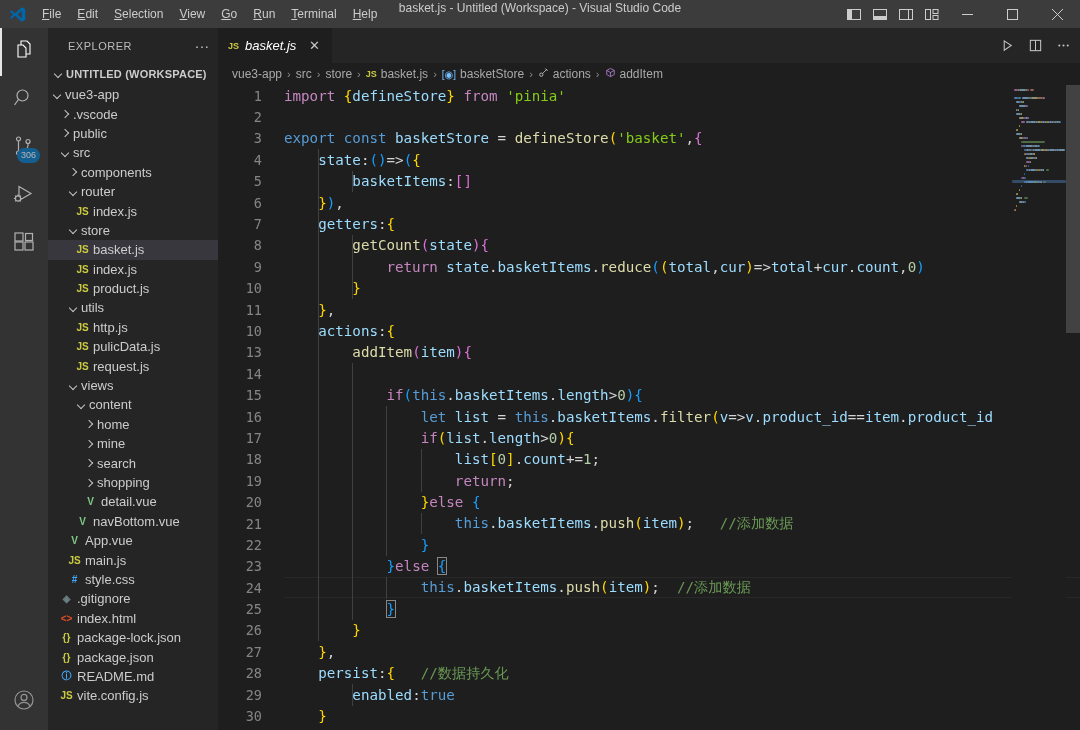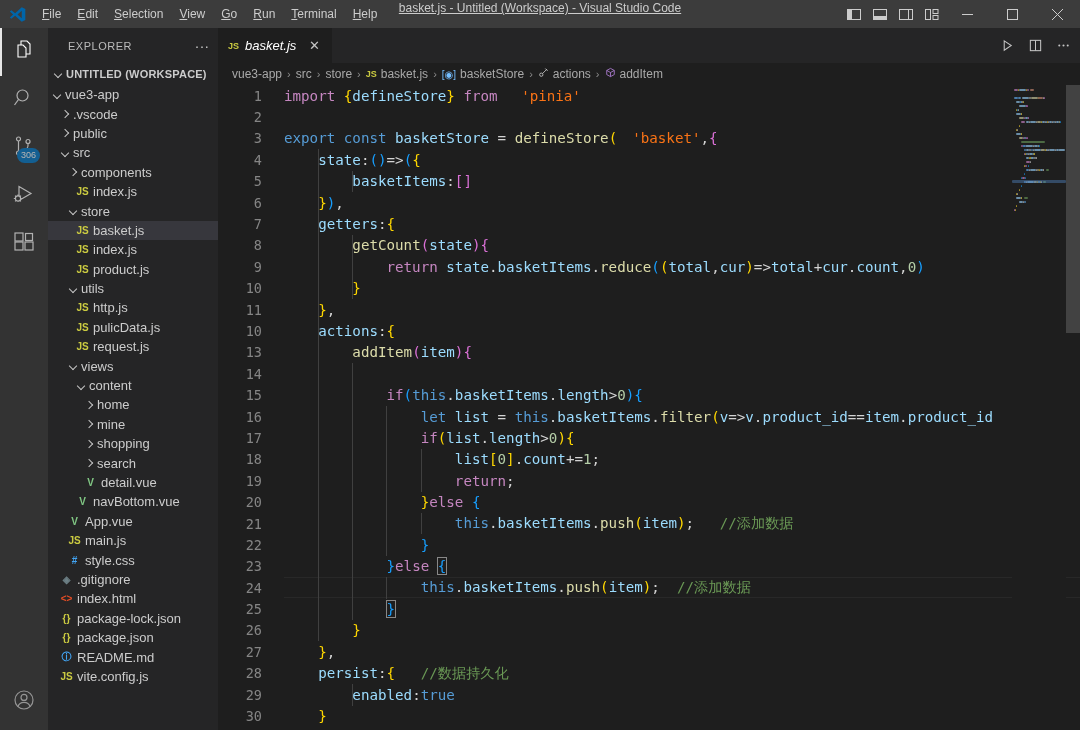--- a/index.html
+++ b/index.html
@@ -21,21 +21,21 @@
   .vscode-logo { width: 34px; height: 28px; display: flex; align-items: center; justify-content: center; }
   .menu-items { display: flex; align-items: center; height: 28px; }
   .menu-item {
     padding: 0 8px; height: 28px; line-height: 28px; font-size: 12px; color: #cccccc;
     cursor: default; white-space: nowrap;
   }
   .menu-item u { text-decoration: underline; }
   .title-center {
     position: absolute; left: 0; right: 0; top: 0; height: 16px;
     display: flex; align-items: center; justify-content: center;
-    font-size: 12px; color: #cccccc; pointer-events: none; text-decoration: underline;
+    font-size: 12px; color: #cccccc; pointer-events: none;
   }
   .title-right {
     position: absolute; right: 0; top: 0; height: 28px;
     display: flex; align-items: center;
   }
   .layout-ctl { width: 26px; height: 28px; display: flex; align-items: center; justify-content: center; }
   .win-ctl { width: 45px; height: 28px; display: flex; align-items: center; justify-content: center; }
 
   
   .activitybar {
@@ -140,21 +140,21 @@
     border-top: 1px solid #282828; border-bottom: 1px solid #282828;
     pointer-events: none;
   }
   
   .iguides { position: absolute; left: 0; top: 0; right: 0; bottom: 0; pointer-events: none; }
   .ig { position: absolute; width: 1px; background: #404040; }
 
   
   .t-kw   { color: #569cd6; }  
   .t-kwp  { color: #c586c0; }  
-  .t-str  { color: #f97316; margin-left: 15px; }
+  .t-str  { color: #84cc16; }
   .t-fn   { color: #dcdcaa; }
   .t-var  { color: #9cdcfe; }
   .t-num  { color: #b5cea8; }
   .t-cmt  { color: #6a9955; }
   .t-op   { color: #d4d4d4; }
   .t-p1   { color: #ffd700; }
   .t-p2   { color: #da70d6; }
   .t-p3   { color: #179fff; }
   .bracket-match { outline: 1px solid #888888; }
 
@@ -329,20 +329,26 @@
             <span class="chev down"></span>
           </span>
           <span class="lbl">src</span>
         </div>
         <div class="row" style="padding-left: 18px;">
           <span class="twisty">
             <span class="chev right"></span>
           </span>
           <span class="lbl">components</span>
         </div>
+        <div class="row" style="padding-left: 18px;">
+          <span class="twisty">
+            <span class="chev down"></span>
+          </span>
+          <span class="lbl">router</span>
+        </div>
         <div class="row" style="padding-left: 26px;">
           <span class="ficon i-js">JS</span>
           <span class="lbl">index.js</span>
         </div>
         <div class="row" style="padding-left: 18px;">
           <span class="twisty">
             <span class="chev down"></span>
           </span>
           <span class="lbl">store</span>
         </div>
@@ -397,27 +403,27 @@
         <div class="row" style="padding-left: 34px;">
           <span class="twisty">
             <span class="chev right"></span>
           </span>
           <span class="lbl">mine</span>
         </div>
         <div class="row" style="padding-left: 34px;">
           <span class="twisty">
             <span class="chev right"></span>
           </span>
+          <span class="lbl">search</span>
+        </div>
+        <div class="row" style="padding-left: 34px;">
+          <span class="twisty">
+            <span class="chev right"></span>
+          </span>
           <span class="lbl">shopping</span>
-        </div>
-        <div class="row" style="padding-left: 34px;">
-          <span class="twisty">
-            <span class="chev right"></span>
-          </span>
-          <span class="lbl">search</span>
         </div>
         <div class="row" style="padding-left: 34px;">
           <span class="ficon i-vue">V</span>
           <span class="lbl">detail.vue</span>
         </div>
         <div class="row" style="padding-left: 26px;">
           <span class="ficon i-vue">V</span>
           <span class="lbl">navBottom.vue</span>
         </div>
         <div class="row" style="padding-left: 18px;">

